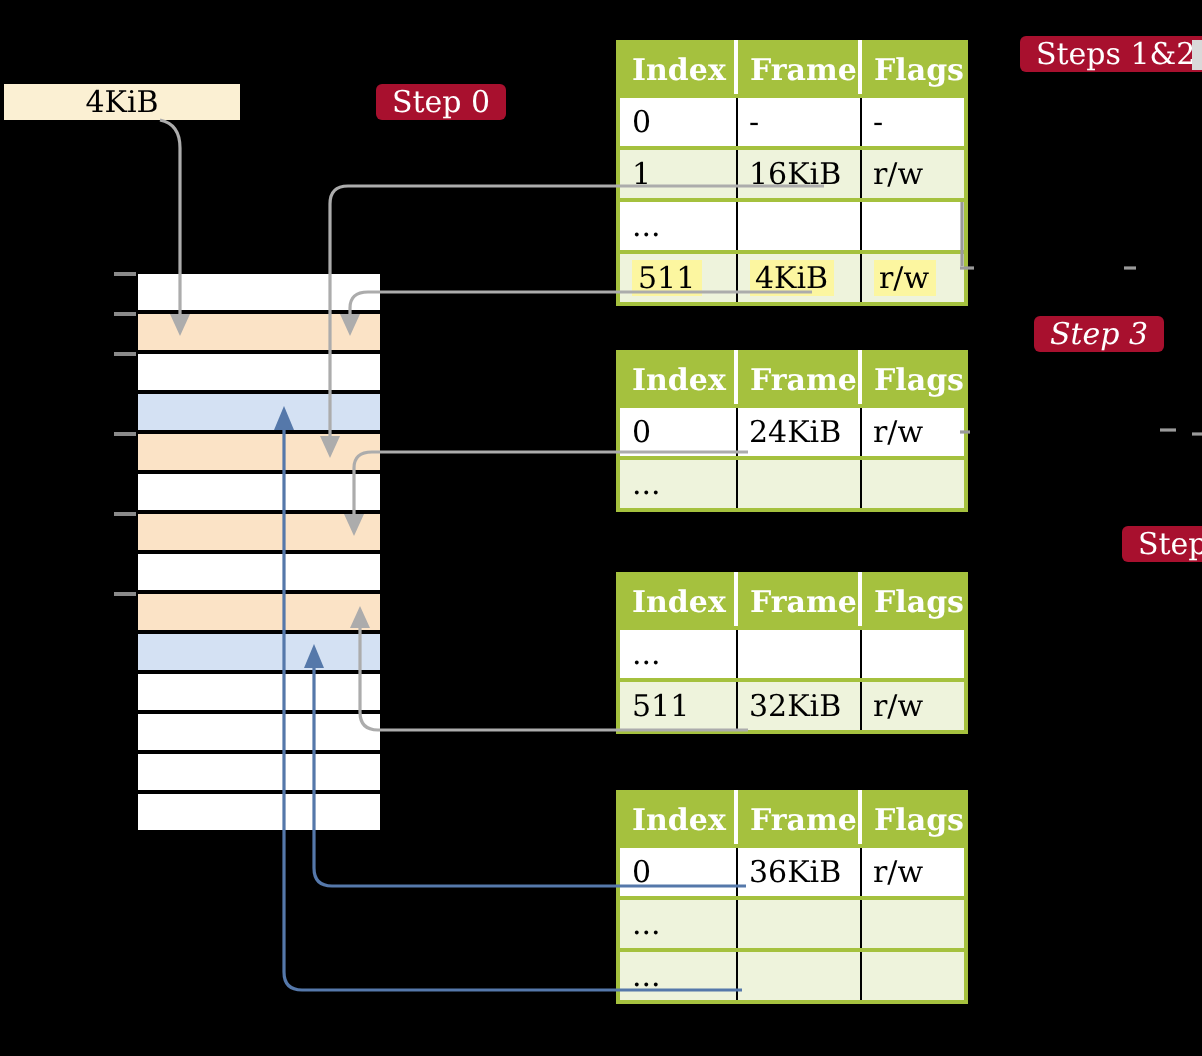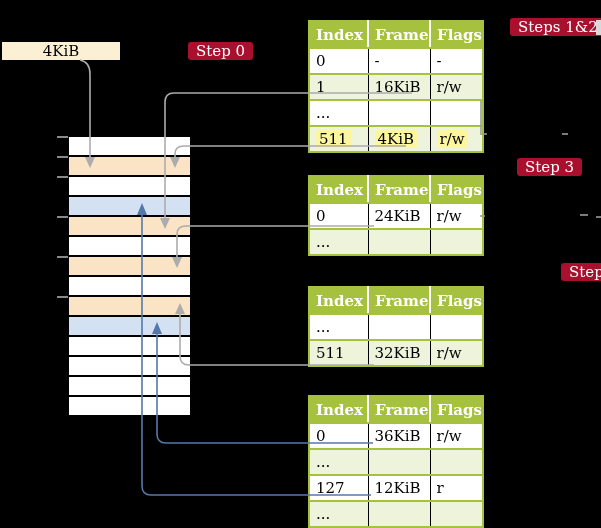--- a/index.html
+++ b/index.html
@@ -25,21 +25,21 @@
     text-align:center;
   }
   
   .badge{
     position:absolute;background:var(--crimson);color:#fff;
     font-size:15px;line-height:18px;height:18px;padding:0 8px;
     border-radius:3px;white-space:nowrap;
   }
   #badge-step0{left:188px;top:42px;text-align:right;}
   #badge-steps12{left:510px;top:18px;width:95px;border-top-right-radius:0;border-bottom-right-radius:0;}
-  #badge-step3{left:517px;top:158px;}
+  #badge-step3{left:517px;top:158px;font-style:italic;}
   #badge-step4{left:513px;top:263px;margin-left:48px;}
   
   .strip{
     position:absolute;left:69px;top:137px;width:121px;height:278px;
     display:flex;flex-direction:column;gap:2px;background:#000;
   }
   .mrow{flex:1 1 auto;}
   
   .ptable{
     position:absolute;left:308px;border-collapse:collapse;
@@ -189,25 +189,20 @@
         <tr>
           <td>0</td>
           <td>36KiB</td>
           <td>r/w</td>
         </tr>
         <tr class="shaded">
           <td>...</td>
           <td></td>
           <td></td>
         </tr>
-        <tr>
-          <td>127</td>
-          <td>12KiB</td>
-          <td>r</td>
-        </tr>
         <tr class="shaded">
           <td>...</td>
           <td></td>
           <td></td>
         </tr>
       </tbody>
   </table>
 
   <svg class="overlay" viewBox="0 0 601 528" xmlns="http://www.w3.org/2000/svg">
 

